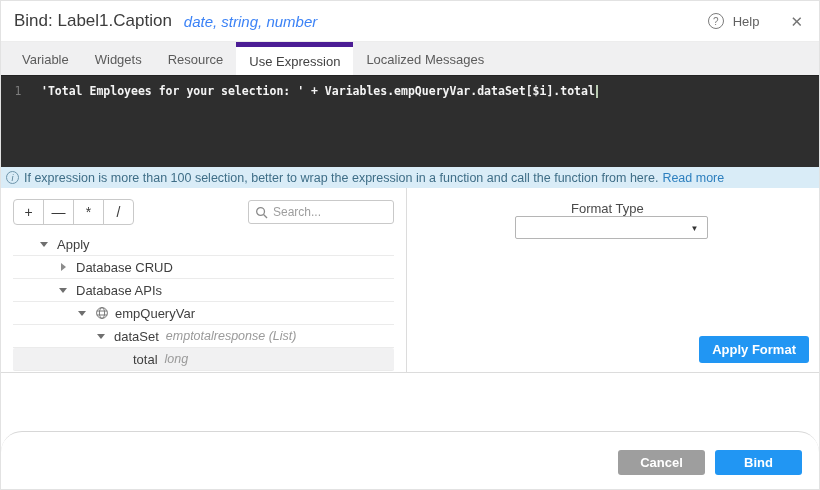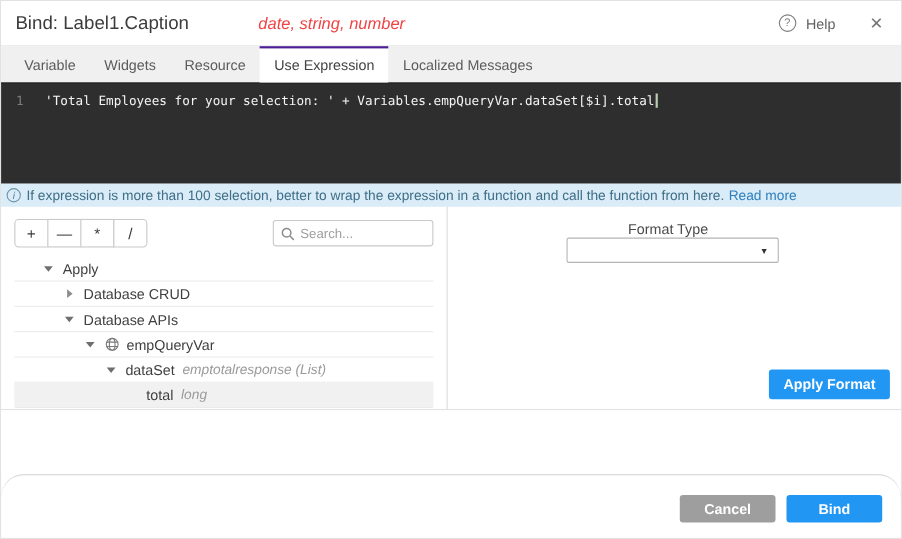--- a/index.html
+++ b/index.html
@@ -1,39 +1,39 @@
 <!DOCTYPE html>
 <html><head>
 <meta charset="utf-8">
 <style>
   * { margin:0; padding:0; box-sizing:border-box; }
   html,body { background:#fff; }
   body { font-family:"Liberation Sans","DejaVu Sans",sans-serif; }
   .dialog { position:relative; width:820px; height:490px; background:#fff; overflow:hidden; border:1px solid #e2e2e2; }
 
   
-  .hdr { height:40px; display:flex; align-items:center; padding:0 16px 0 13px; background:#fff;gap:35px; }
+  .hdr { height:40px; display:flex; align-items:center; padding:0 16px 0 13px; background:#fff; }
   .hdr-title { font-size:17px; color:#3c3c3c; }
-  .hdr-sub { font-size:15px; color:#ef4444; font-style:italic; margin-left:28px; }
+  .hdr-sub { font-size:15px; color:#3b82f6; font-style:italic; margin-left:12px; }
   .hdr-right { margin-left:auto; display:flex; align-items:center; gap:9px; }
   .help-circle { width:16px; height:16px; border:1px solid #7c7c7c; border-radius:50%; color:#7c7c7c;
     font-size:10px; display:flex; align-items:center; justify-content:center; cursor:pointer; }
   .help-text { font-size:13px; color:#616161; cursor:pointer; }
   .close-x { font-size:15px; color:#757575; margin-left:22px; cursor:pointer; line-height:1; }
 
   
   .tabbar { height:34px; background:#f0f0f1; display:flex; align-items:stretch; padding-left:8px; border-top:1px solid #ededed; }
   .tab { font-size:13px; color:#5b5b5b; padding:0 13px; display:flex; align-items:center; cursor:pointer; border-top:2px solid transparent; }
-  .tab.active { background:#fff; color:#424242; border-top:2px solid #4c1d95; }
+  .tab.active { background:#fff; color:#424242; border-top:5px solid #4c1d95; }
 
   
   .editor { height:92px; background:#2e2e2e; border-top:1px solid #222; padding-top:8px; }
   .code-line { display:flex; align-items:center; font-family:"DejaVu Sans Mono","Liberation Mono",monospace; font-size:11.5px; }
   .gutter { width:34px; text-align:center; color:#7d7d7d; flex:0 0 auto; }
-  .code-text { color:#f4f4f4; font-weight:normal; white-space:pre; margin-left:6px; }
+  .code-text { color:#f4f4f4; font-weight:bold; white-space:pre; margin-left:6px; }
   .cursor { display:inline-block; width:2px; height:13px; background:#b9cbb2; vertical-align:middle; margin-left:1px; }
 
   
   .infobar { height:21px; background:#d9ecf7; display:flex; align-items:center; padding:0 8px 0 5px; font-size:12.5px; color:#3f6e87; }
   .info-icon { width:13px; height:13px; border:1px solid #6d95ab; border-radius:50%; font-size:9px; font-style:italic;
     display:flex; align-items:center; justify-content:center; margin-right:5px; flex:0 0 auto; color:#557e94; }
   .info-link { color:#2d7fbe; margin-left:4px; cursor:pointer; text-decoration:none; }
 
   
   .main { height:185px; display:flex; border-bottom:1px solid #dcdcdc; }

